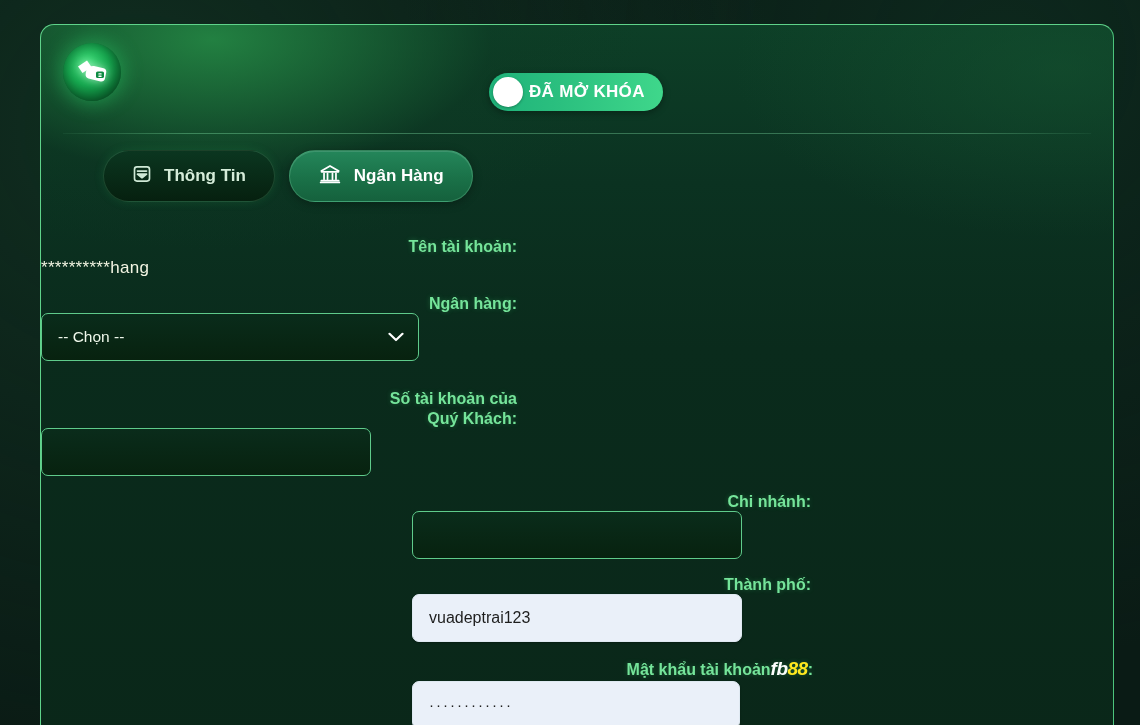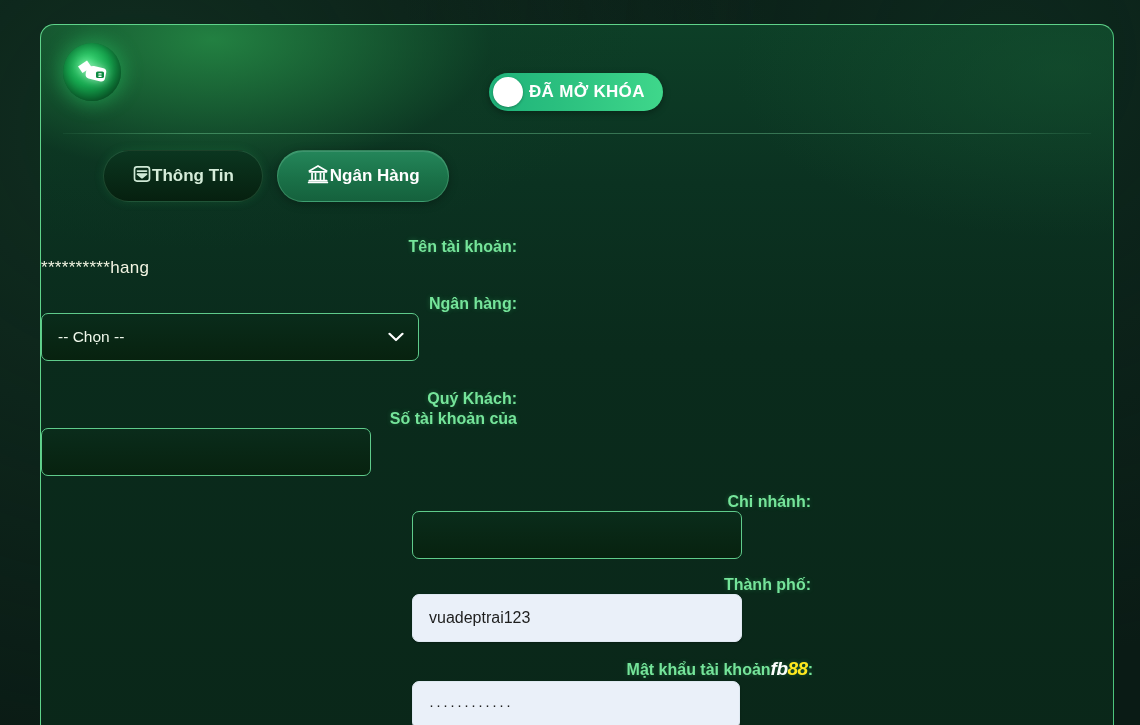--- a/index.html
+++ b/index.html
@@ -102,21 +102,21 @@
   }
 
   
   .tabs {
     position: absolute;
     left: 62px; top: 125px;
     display: flex; gap: 14px;
   }
   .tab {
     height: 52px;
-    display: flex; align-items: center; 
+    display: flex; align-items: center; gap: 12px;
     padding: 0 28px;
     border-radius: 26px;
     cursor: pointer;
     white-space: nowrap;
   }
   .tab .tab-label { font-size: 17px; font-weight: bold; }
   .tab.inactive {
     background: linear-gradient(180deg, #0b3620 0%, #06200f 100%);
     border: 1px solid rgba(140,240,180,0.16);
     box-shadow: 0 0 10px rgba(40,170,90,0.18);
@@ -308,22 +308,22 @@
             <svg width="16" height="10" viewBox="0 0 16 10" fill="none" stroke="#ffffff" stroke-width="2.2" stroke-linecap="round" stroke-linejoin="round">
               <path d="M1.5 1.8 L8 8 L14.5 1.8"></path>
             </svg>
           </span>
         </div>
       </div>
     </div>
 
     <div class="row row-acctnum">
       <div class="lbl">
+        <div>Số tài khoản của</div>
         <div>Quý Khách:</div>
-        <div>Số tài khoản của</div>
       </div>
       <div class="field">
         <input class="inp-dark" type="text" value="" style="">
       </div>
     </div>
 
     <div class="row row-branch">
       <div class="lbl">Chi nhánh:</div>
       <div class="field">
         <input class="inp-dark" type="text" value="" style="">

